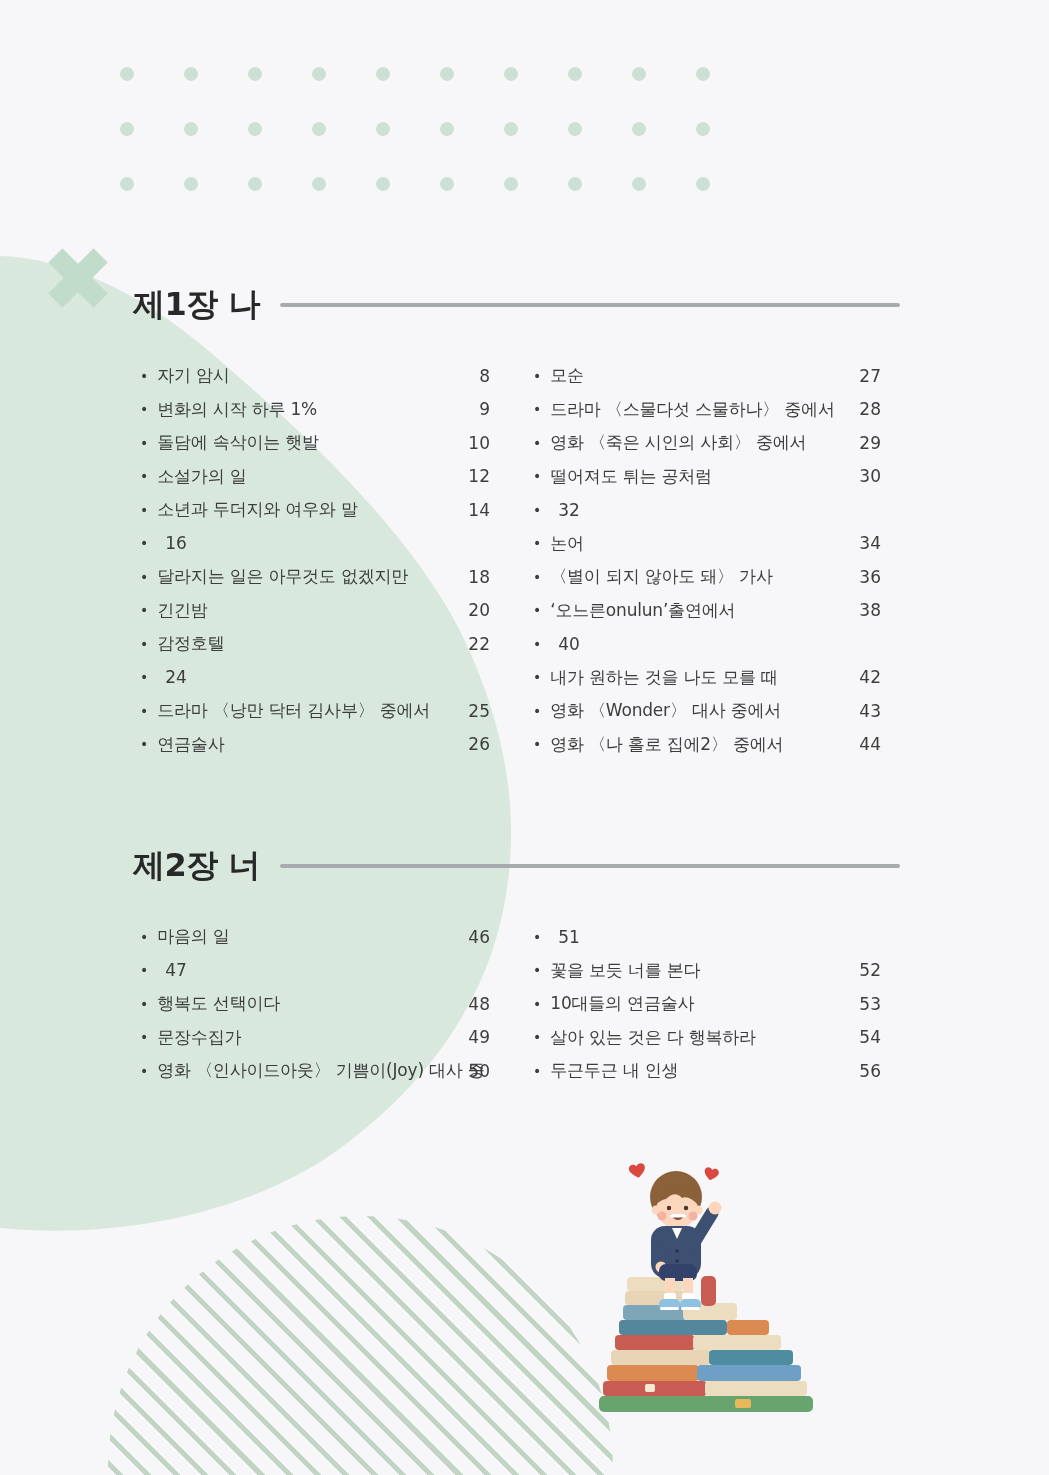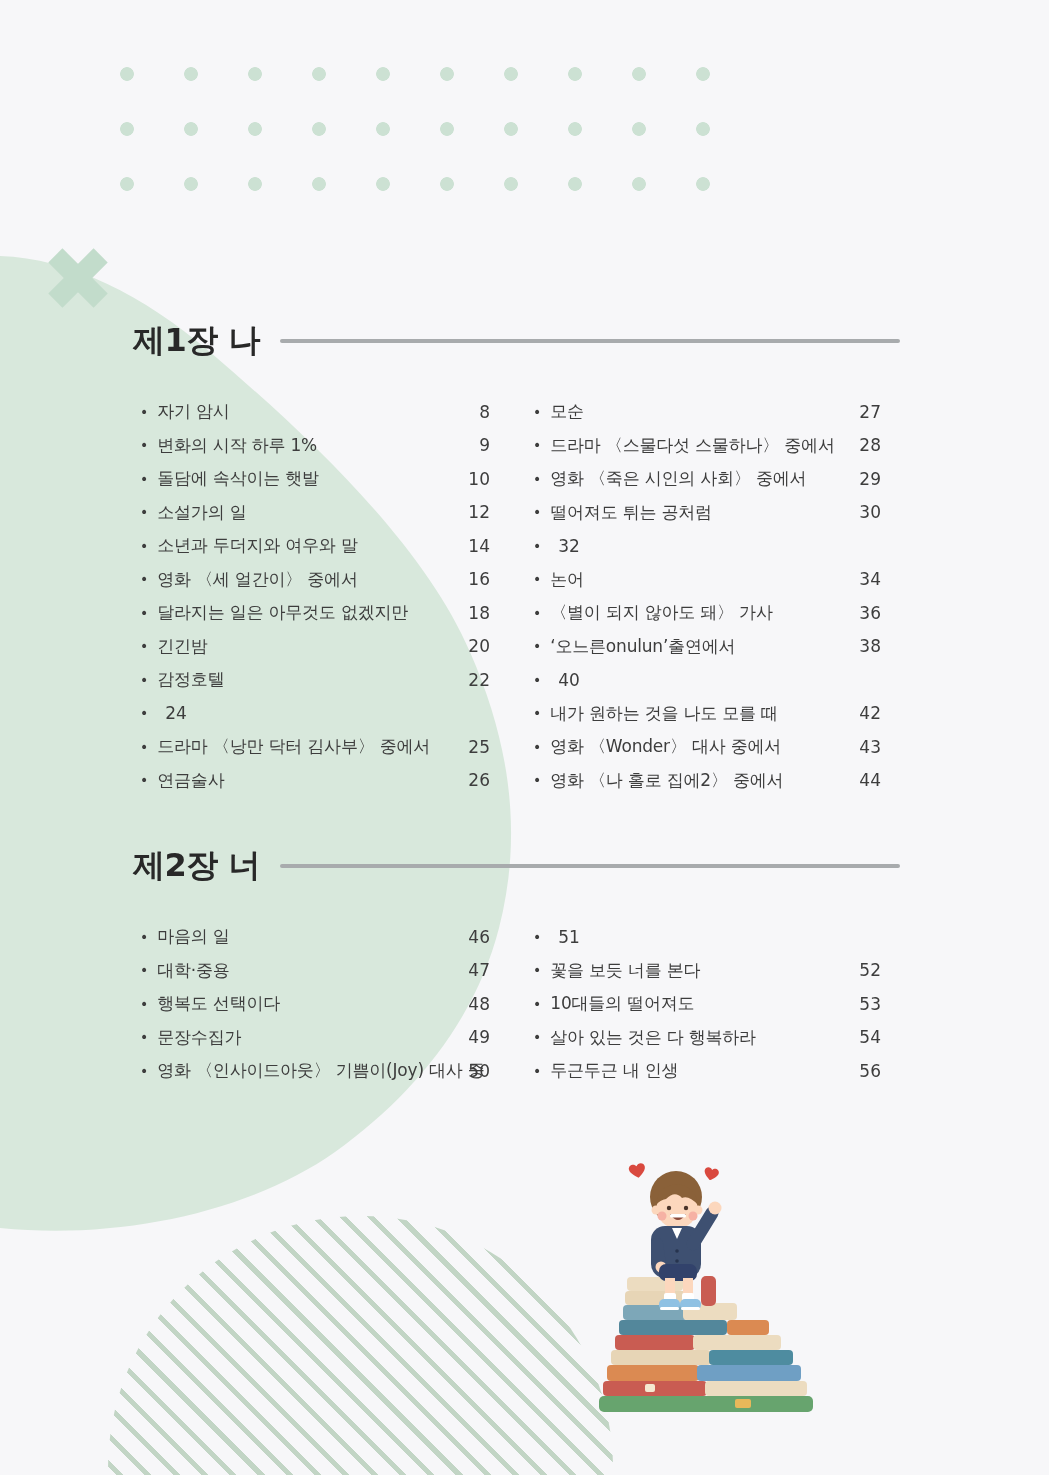--- a/index.html
+++ b/index.html
@@ -24,21 +24,21 @@
   .cross .bar{position:absolute;background:var(--cross);}
   .cross .bar.h{left:0;top:22px;width:64px;height:20px;}
   .cross .bar.v{left:22px;top:0;width:20px;height:64px;}
 
   
   .stripes{position:absolute;left:108px;top:1216px;width:505px;height:505px;border-radius:50%;z-index:0;
     background:repeating-linear-gradient(45deg, var(--stripe) 0 5px, transparent 5px 20px);}
 
   
   .chapter{position:absolute;left:0;width:1049px;z-index:2;}
-  #ch1{top:283px;height:520px;margin-top:36px;}
+  #ch1{top:283px;height:520px;}
   #ch2{top:844px;height:280px;}
   .chapter-head{margin:0 149px 0 133px;display:flex;align-items:center;height:44px;}
   .chapter-title{margin:0;font-size:32px;font-weight:700;color:var(--title);letter-spacing:-0.5px;white-space:nowrap;}
   .rule{flex:1;height:4px;background:var(--rule);margin-left:20px;border-radius:2px;}
   .cols{position:absolute;top:76px;left:140px;display:flex;gap:43px;}
   .toc-col{width:350px;}
   .toc-col:nth-child(2){width:348px;}
   .toc-row{height:33.5px;display:flex;align-items:center;white-space:nowrap;
     font-size:17px;color:var(--text);}
   .bullet{flex:0 0 auto;font-size:14px;margin-right:9px;line-height:1;}
@@ -98,21 +98,20 @@
     <span class="toc-label">소설가의 일</span>
     <span class="toc-page">12</span>
   </div>
           <div class="toc-row">
     <span class="bullet">•</span>
     <span class="toc-label">소년과 두더지와 여우와 말</span>
     <span class="toc-page">14</span>
   </div>
           <div class="toc-row">
     <span class="bullet">•</span>
-    <span class="toc-label">영화 〈세 얼간이〉 중에서</span>
     <span class="toc-page">16</span>
   </div>
           <div class="toc-row">
     <span class="bullet">•</span>
     <span class="toc-label">달라지는 일은 아무것도 없겠지만</span>
     <span class="toc-page">18</span>
   </div>
           <div class="toc-row">
     <span class="bullet">•</span>
     <span class="toc-label">긴긴밤</span>
@@ -208,21 +207,20 @@
     </div>
     <div class="cols">
       <div class="toc-col">
           <div class="toc-row">
     <span class="bullet">•</span>
     <span class="toc-label">마음의 일</span>
     <span class="toc-page">46</span>
   </div>
           <div class="toc-row">
     <span class="bullet">•</span>
-    <span class="toc-label">대학·중용</span>
     <span class="toc-page">47</span>
   </div>
           <div class="toc-row">
     <span class="bullet">•</span>
     <span class="toc-label">행복도 선택이다</span>
     <span class="toc-page">48</span>
   </div>
           <div class="toc-row">
     <span class="bullet">•</span>
     <span class="toc-label">문장수집가</span>
@@ -239,21 +237,21 @@
     <span class="bullet">•</span>
     <span class="toc-page">51</span>
   </div>
           <div class="toc-row">
     <span class="bullet">•</span>
     <span class="toc-label">꽃을 보듯 너를 본다</span>
     <span class="toc-page">52</span>
   </div>
           <div class="toc-row">
     <span class="bullet">•</span>
-    <span class="toc-label">10대들의 떨어져도</span>
+    <span class="toc-label">10대들의 연금술사</span>
     <span class="toc-page">53</span>
   </div>
           <div class="toc-row">
     <span class="bullet">•</span>
     <span class="toc-label">살아 있는 것은 다 행복하라</span>
     <span class="toc-page">54</span>
   </div>
           <div class="toc-row">
     <span class="bullet">•</span>
     <span class="toc-label">두근두근 내 인생</span>

